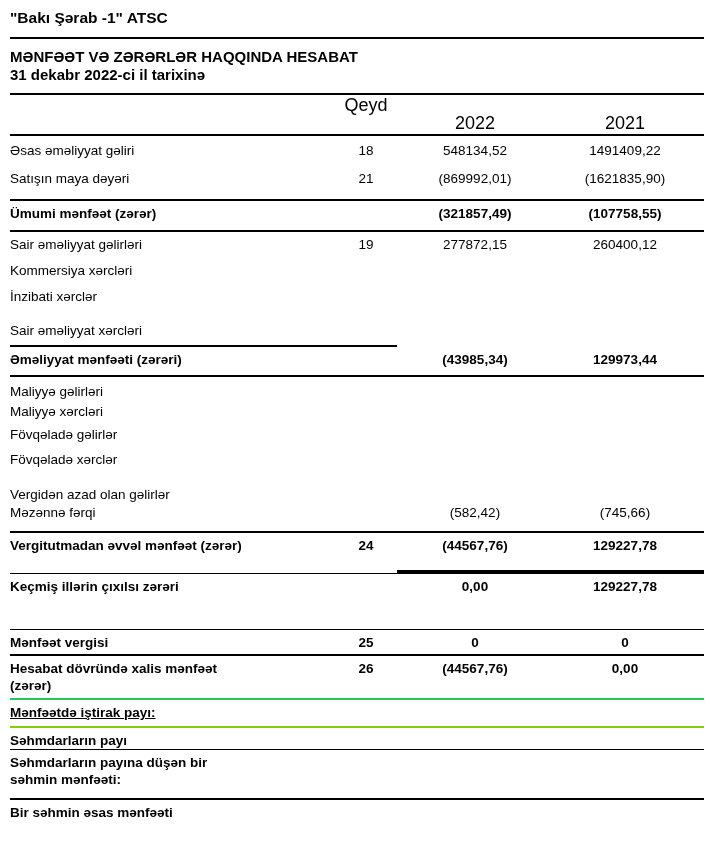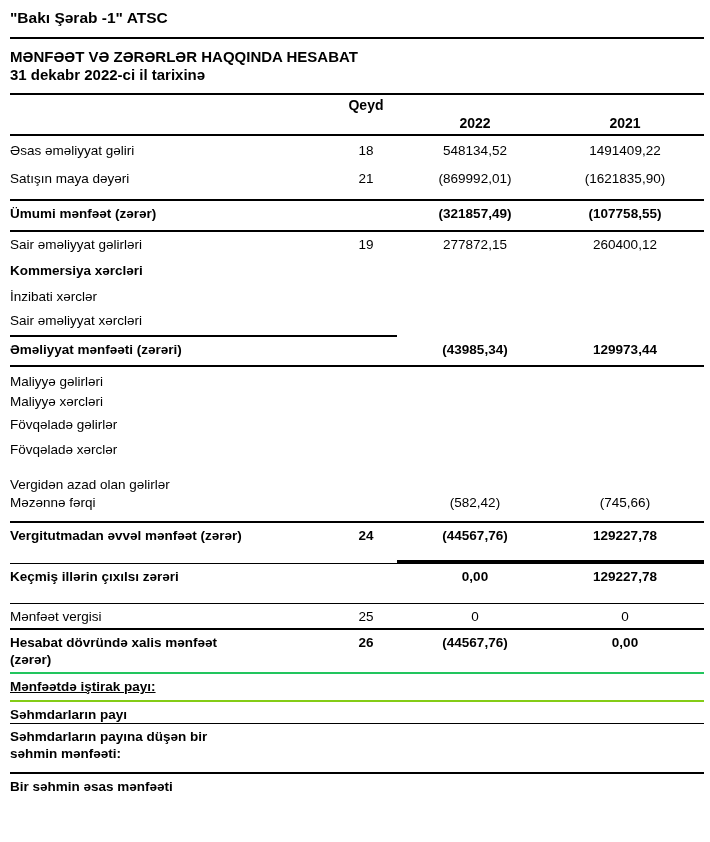--- a/index.html
+++ b/index.html
@@ -14,50 +14,50 @@
 
   .company-title { font-size:15.5px; font-weight:bold; line-height:20px; margin-top:4px; }
   .rule-title { height:2px; background:#000; margin-top:9px; }
   .report-title-block { margin-top:9px; }
   .report-title, .report-date { font-size:15px; font-weight:bold; line-height:18px; }
 
   .thead { margin-top:9px; border-top:2px solid #000; border-bottom:2px solid #000; padding:2px 0; }
   .thead .hrow { display:flex; }
   .hrow-1 { height:18px; }
   .hrow-2 { height:17px; }
-  .th { font-weight:bold; font-size:14px; line-height:17px; text-align:center; }
+  .th { font-weight:normal; font-size:18px; line-height:17px; text-align:center; }
 
   .c-label { width:322px; text-align:left; }
   .c-qeyd  { width:68px;  text-align:center; }
   .c-2022  { width:150px; text-align:center; }
   .c-2021  { width:150px; text-align:center; }
 
   .row { display:flex; align-items:flex-start; position:relative; font-size:13.5px; line-height:17px; }
   .row.bold { font-weight:bold; }
 
   .r1  { margin-top:6px; }
   .r2  { margin-top:11px; }
   .r3  { margin-top:12px; border-top:2px solid #000; padding-top:4px; }
   .r4  { margin-top:8px;  border-top:2px solid #000; padding-top:4px; }
-  .r5  { margin-top:9px;font-weight:bold; }
+  .r5  { margin-top:9px; }
   .r6  { margin-top:9px; }
-  .r7  { margin-top:7px; }
+  .r7  { margin-top:17px; }
   .r8  { margin-top:6px; padding-top:6px; }
   .r8::before { content:""; position:absolute; top:0; left:0; width:387px; height:2px; background:#000; }
   .r9  { margin-top:7px; border-top:2px solid #000; padding-top:6px; }
   .r10 { margin-top:3px; }
   .r11 { margin-top:6px; }
   .r12 { margin-top:8px; }
   .r13 { margin-top:6px; }
   .r14 { margin-top:18px; }
   .r15 { margin-top:1px; }
   .r16 { margin-top:10px; border-top:2px solid #000; padding-top:4px; }
   .r17 { margin-top:19px; border-top:1.5px solid #000; padding-top:4px; }
   .r17::before { content:""; position:absolute; left:387px; right:0; top:-4px; height:3px; background:#000; }
-  .r18 { margin-top:18px; border-top:1.5px solid #000; padding-top:4px; }
+  .r18 { margin-top:34px; border-top:1.5px solid #000; padding-top:4px;font-weight:bold; }
   .r19 { margin-top:3px;  border-top:2px solid #000; padding-top:4px; }
   .r20 { margin-top:4px;  border-top:2px solid #22c55e; padding-top:4px;text-decoration:underline; }
   .r21 { margin-top:5px;  border-top:2px solid #84cc16; padding-top:4px; }
   .r22 { border-top:1.5px solid #000; padding-top:4px; }
   .r23 { margin-top:10px; border-top:2px solid #000; padding-top:4px; }
 </style>
 </head>
 <body>
 
 <div class="page">

